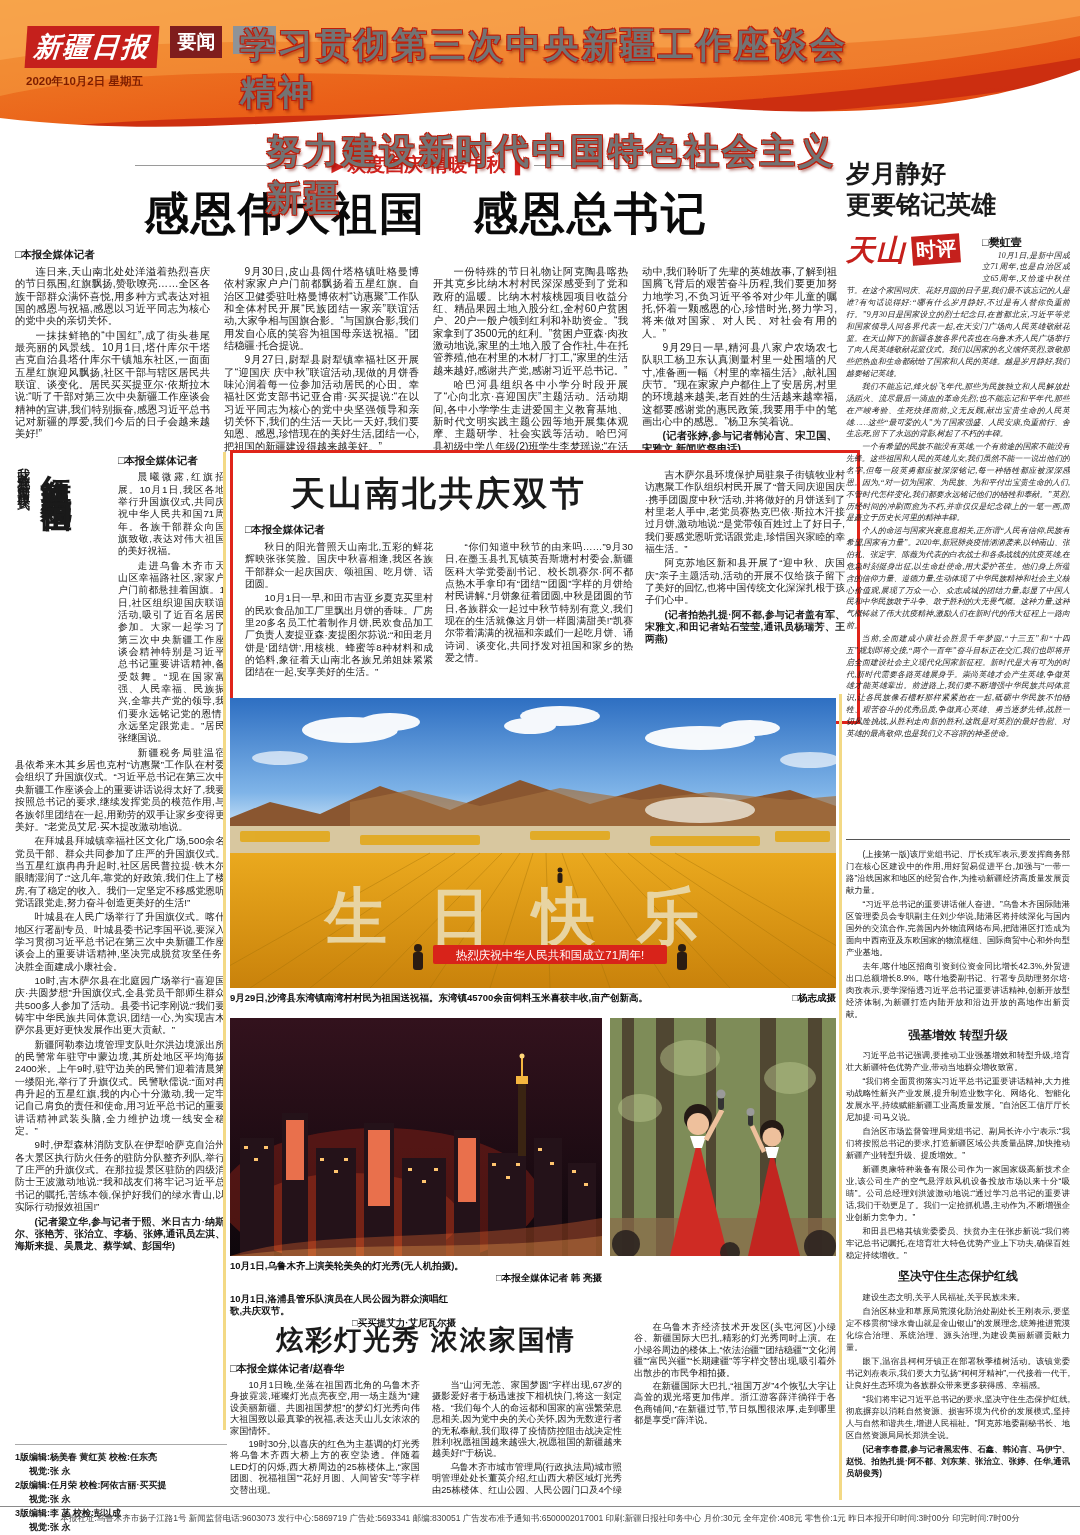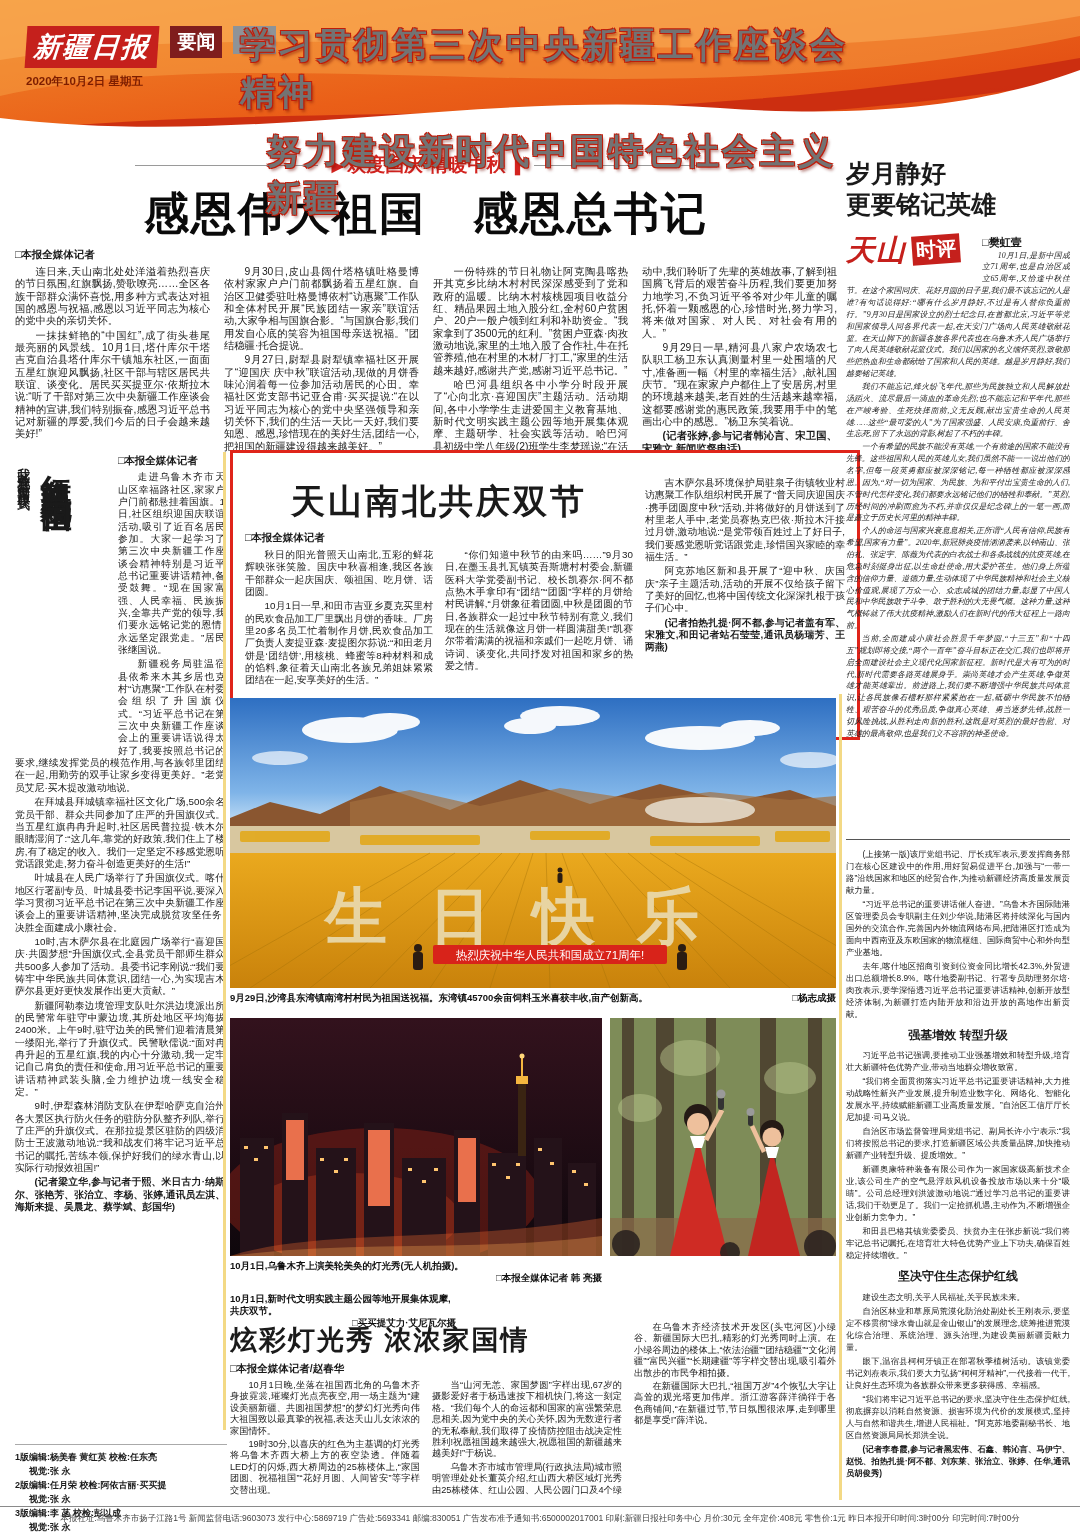--- a/index.html
+++ b/index.html
@@ -34,40 +34,40 @@
   .top-headline{text-align:center;font-size:45px;font-weight:900;color:#0a0a0a;letter-spacing:2px;margin-top:6px;}
   .top-body{height:190px;overflow:hidden;column-count:4;column-gap:14px;font-size:10.3px;line-height:1.2;margin-top:4px;}
   
   .left-article{position:absolute;left:15px;top:450px;width:210px;height:982px;overflow:hidden;
       font-size:9.8px;line-height:1.26;}
   .vhead{float:left;width:96px;height:302px;margin-right:7px;display:flex;}
   .vsub{writing-mode:vertical-rl;text-orientation:upright;font-size:12.5px;font-weight:700;letter-spacing:3px;padding-top:8px;}
   .vmain{writing-mode:vertical-rl;text-orientation:upright;font-size:31px;font-weight:900;letter-spacing:4px;margin-left:6px;}
   
   .red-box{position:absolute;left:230px;top:450px;width:600px;height:236px;border:3px solid #df241a;
-      padding:24px 12px;display:flex;overflow:hidden;background:#fff;}
+      padding:16px 12px;display:flex;overflow:hidden;background:#fff;}
   .red-box .boxleft{width:388px;margin-right:12px;}
   .box-title{text-align:center;font-size:34px;font-weight:900;letter-spacing:3px;margin:2px 0 6px 0;}
   .boxleft-body{height:148px;overflow:hidden;column-count:2;column-gap:12px;font-size:9.8px;line-height:1.26;}
   .boxright{flex:1;font-size:9.8px;line-height:1.26;overflow:hidden;}
   
   .photo-main{position:absolute;left:230px;top:698px;width:606px;height:290px;overflow:hidden;}
   .caption{font-size:9.5px;font-weight:700;color:#111;line-height:1.3;}
   .caption-row1{position:absolute;left:230px;top:992px;width:606px;display:flex;justify-content:space-between;}
   .photo-row{position:absolute;left:230px;top:1018px;width:606px;height:238px;display:flex;gap:8px;}
   .photo-city{width:372px;height:238px;overflow:hidden;}
   .photo-sing{width:226px;height:238px;overflow:hidden;}
   .caption-row2{position:absolute;left:230px;top:1260px;width:606px;display:flex;gap:8px;flex-direction:column;}
   .cap-city{width:372px;}
   .cap-sing{width:226px;}
   .cap-credit{display:block;text-align:right;}
   
   .bottom-article{position:absolute;left:230px;top:1318px;width:606px;height:184px;display:flex;overflow:hidden;}
   .bottom-left{width:392px;margin-right:12px;}
-  .bottom-title{font-size:27px;font-weight:900;letter-spacing:2px;margin:4px 0 4px 0;}
+  .bottom-title{text-align:center;font-size:27px;font-weight:900;letter-spacing:2px;margin:4px 0 4px 0;}
   .bottom-left-body{height:122px;overflow:hidden;column-count:2;column-gap:12px;font-size:9.2px;line-height:1.24;}
   .bottom-right{flex:1;font-size:9.2px;line-height:1.24;overflow:hidden;padding-top:4px;}
   
   .right-col{position:absolute;left:846px;top:158px;width:224px;height:1344px;overflow:hidden;}
   .review-title{font-size:25px;font-weight:900;line-height:1.25;}
   .essay-wrap{height:602px;overflow:hidden;margin-top:8px;}
   .ts-logo{float:left;width:128px;height:44px;margin:2px 8px 4px 0;}
   .ts-tianshan{font-family:"Liberation Serif",serif;font-style:italic;font-weight:900;color:#c5201c;font-size:29px;letter-spacing:1px;}
   .ts-shiping{display:inline-block;background:#c5201c;color:#fff;font-weight:900;font-size:20px;padding:1px 4px;
       transform:rotate(-4deg);margin-left:2px;vertical-align:4px;}
@@ -138,20 +138,21 @@
       </div>
   </div>
 
   <div class="left-article">
     <div class="vhead">
       <div class="vsub">我区各地举行升国旗仪式</div>
       <div class="vmain">红旗飘飘祝福祖国</div>
     </div>
     <div class="byline">□本报全媒体记者</div>
     <div>
+        <p>晨曦微露,红旗招展。10月1日,我区各地举行升国旗仪式,共同庆祝中华人民共和国71周年。各族干部群众向国旗致敬,表达对伟大祖国的美好祝福。</p>
         <p>走进乌鲁木齐市天山区幸福路社区,家家户户门前都悬挂着国旗。1日,社区组织迎国庆联谊活动,吸引了近百名居民参加。大家一起学习了第三次中央新疆工作座谈会精神特别是习近平总书记重要讲话精神,备受鼓舞。“现在国家富强、人民幸福、民族振兴,全靠共产党的领导,我们要永远铭记党的恩情,永远坚定跟党走。”居民张继国说。</p>
         <p>新疆税务局驻温宿县依希来木其乡居也克村“访惠聚”工作队在村委会组织了升国旗仪式。“习近平总书记在第三次中央新疆工作座谈会上的重要讲话说得太好了,我要按照总书记的要求,继续发挥党员的模范作用,与各族邻里团结在一起,用勤劳的双手让家乡变得更美好。”老党员艾尼·买木提改激动地说。</p>
         <p>在拜城县拜城镇幸福社区文化广场,500余名党员干部、群众共同参加了庄严的升国旗仪式。当五星红旗冉冉升起时,社区居民普拉提·铁木尔眼睛湿润了:“这几年,靠党的好政策,我们住上了楼房,有了稳定的收入。我们一定坚定不移感党恩听党话跟党走,努力奋斗创造更美好的生活!”</p>
         <p>叶城县在人民广场举行了升国旗仪式。喀什地区行署副专员、叶城县委书记李国平说,要深入学习贯彻习近平总书记在第三次中央新疆工作座谈会上的重要讲话精神,坚决完成脱贫攻坚任务,决胜全面建成小康社会。</p>
         <p>10时,吉木萨尔县在北庭园广场举行“喜迎国庆·共圆梦想”升国旗仪式,全县党员干部师生群众共500多人参加了活动。县委书记李刚说:“我们要铸牢中华民族共同体意识,团结一心,为实现吉木萨尔县更好更快发展作出更大贡献。”</p>
         <p>新疆阿勒泰边境管理支队吐尔洪边境派出所的民警常年驻守中蒙边境,其所处地区平均海拔2400米。上午9时,驻守边关的民警们迎着清晨第一缕阳光,举行了升旗仪式。民警耿儒说:“面对冉冉升起的五星红旗,我的内心十分激动,我一定牢记自己肩负的责任和使命,用习近平总书记的重要讲话精神武装头脑,全力维护边境一线安全稳定。”</p>
         <p>9时,伊犁森林消防支队在伊犁哈萨克自治州各大景区执行防火任务的驻防分队整齐列队,举行了庄严的升旗仪式。在那拉提景区驻防的四级消防士王波激动地说:“我和战友们将牢记习近平总书记的嘱托,苦练本领,保护好我们的绿水青山,以实际行动报效祖国!”</p>
         <p class="credit">(记者梁立华,参与记者于熙、米日古力·纳斯尔、张艳芳、张治立、李杨、张婷,通讯员左淇、海斯来提、吴晨龙、蔡学斌、彭国华)</p>
       </div>
   </div>
@@ -339,21 +340,21 @@
         </g>
       </svg>
     </div>
   </div>
   <div class="caption-row2">
     <div class="caption cap-city">
       <span>10月1日,乌鲁木齐上演美轮美奂的灯光秀(无人机拍摄)。</span>
       <span class="cap-credit">□本报全媒体记者 韩 亮摄</span>
     </div>
     <div class="caption cap-sing">
-      <span>10月1日,新时代文明实践主题公园等地开展集体观摩,共庆双节。</span>
+      <span>10月1日,洛浦县管乐队演员在人民公园为群众演唱红歌,共庆双节。</span>
       <span class="cap-credit">□买买提艾力·艾尼瓦尔摄</span>
     </div>
   </div>
 
   <div class="bottom-article">
     <div class="bottom-left">
       <div class="bottom-title">炫彩灯光秀 浓浓家国情</div>
       <div class="byline">□本报全媒体记者/赵春华</div>
       <div class="bottom-left-body">
           <p>10月1日晚,坐落在祖国西北角的乌鲁木齐身披霓裳,璀璨灯光点亮夜空,用一场主题为“建设美丽新疆、共圆祖国梦想”的梦幻灯光秀向伟大祖国致以最真挚的祝福,表达天山儿女浓浓的家国情怀。</p>

